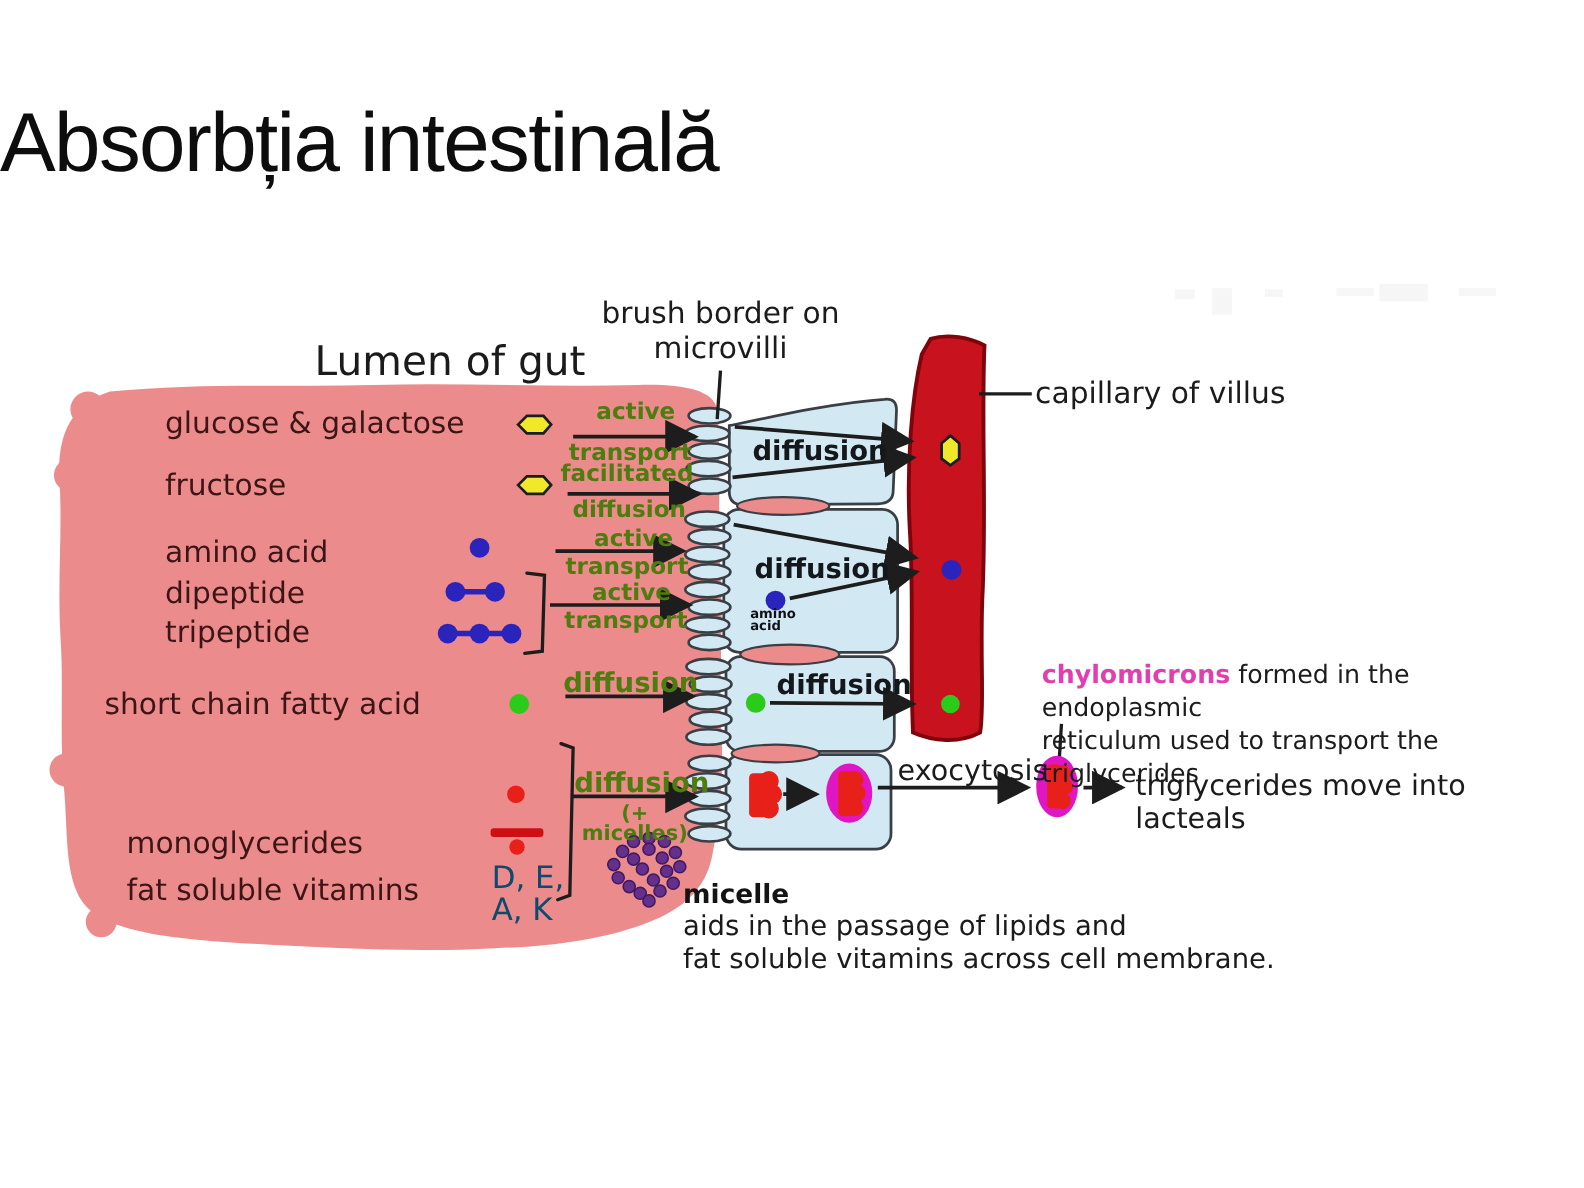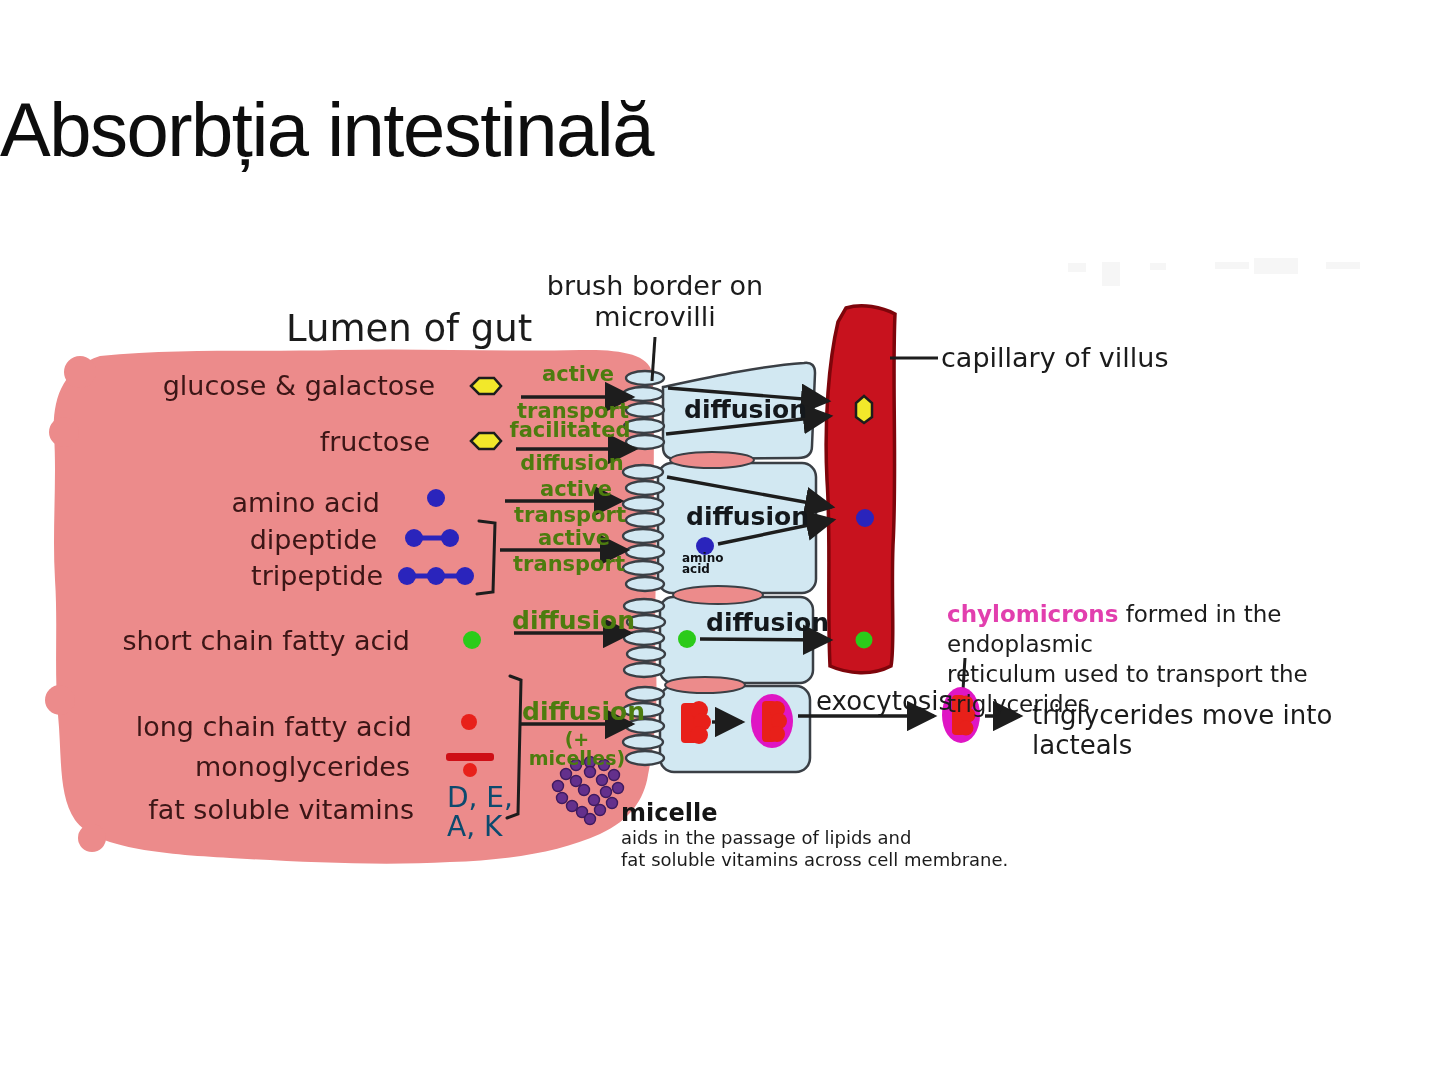--- a/index.html
+++ b/index.html
@@ -3,30 +3,30 @@
 <meta charset="utf-8">
 <style>
   html,body{margin:0;padding:0;background:#ffffff;}
   #slide{position:relative;width:1440px;height:1080px;background:#ffffff;overflow:hidden;
          font-family:"DejaVu Sans",sans-serif;}
   #diagram-svg{position:absolute;left:0;top:0;}
   .lbl{position:absolute;color:#1b1b1b;white-space:pre-line;line-height:1.15;}
   .title{width:100%;text-align:left;font-family:"Liberation Sans",sans-serif;
          font-size:76px;letter-spacing:-1.5px;color:#0d0d0d;line-height:1;}
   .plain{font-size:27px;}
-  .row{color:#3c1616;text-align:right;font-size:27px;}
+  .row{color:#3c1616;font-size:27px;}
   .tl{font-weight:700;color:#4d7c0f;text-align:center;font-size:21px;line-height:1;}
   .tl-big{font-size:25px;}
   .tl-small{font-size:19px;}
   .celllbl{font-weight:700;color:#14181c;text-align:center;font-size:25px;}
   .aminolbl{font-weight:700;color:#0f1115;font-size:12px;line-height:0.95;}
   .chylo{font-size:23px;line-height:1.3;color:#1c1c1c;width:470px;}
   .chylo .term{color:#e23fae;font-weight:700;}
   .micelle-t{font-weight:700;font-size:24px;color:#141414;}
-  .micelle-d{font-size:18px;line-height:1.2;}
+  .micelle-d{font-size:25px;line-height:1.2;}
   .vitamins{color:#0c4a6e;font-size:28px;line-height:1.05;}
 </style>
 </head>
 <body>
 
 <div id="slide">
 
   <svg id="diagram-svg" width="1440" height="1080" viewBox="0 0 1440 1080">
     <defs>
       <marker id="ah" markerWidth="10" markerHeight="9" refX="8" refY="4.5" orient="auto">
@@ -211,21 +211,20 @@
 microvilli</div>
 
   <div class="lbl plain" style="left:941px;top:342px;">capillary of villus</div>
 
   <div class="lbl row" style="left:150px;top:370px;width:285px;">glucose &amp; galactose</div>
   <div class="lbl row" style="left:150px;top:426px;width:280px;">fructose</div>
   <div class="lbl row" style="left:150px;top:487px;width:230px;">amino acid</div>
   <div class="lbl row" style="left:150px;top:560px;width:233px;">tripeptide</div>
   <div class="lbl row" style="left:150px;top:524px;width:227px;">dipeptide</div>
   <div class="lbl row" style="left:95px;top:625px;width:315px;">short chain fatty acid</div>
-  <div class="lbl row" style="left:115px;top:711px;width:297px;">long chain fatty acid</div>
   <div class="lbl row" style="left:115px;top:751px;width:295px;">monoglycerides</div>
   <div class="lbl row" style="left:115px;top:794px;width:299px;">fat soluble vitamins</div>
   <div class="lbl vitamins" style="left:447px;top:783px;">D, E,
 A, K</div>
 
   <div class="lbl tl" style="left:528px;top:364px;width:100px;">active</div>
   <div class="lbl tl" style="left:514px;top:401px;width:118px;">transport</div>
   <div class="lbl tl" style="left:508px;top:420px;width:124px;">facilitated</div>
   <div class="lbl tl" style="left:516px;top:453px;width:112px;">diffusion</div>
   <div class="lbl tl" style="left:530px;top:479px;width:92px;">active</div>

